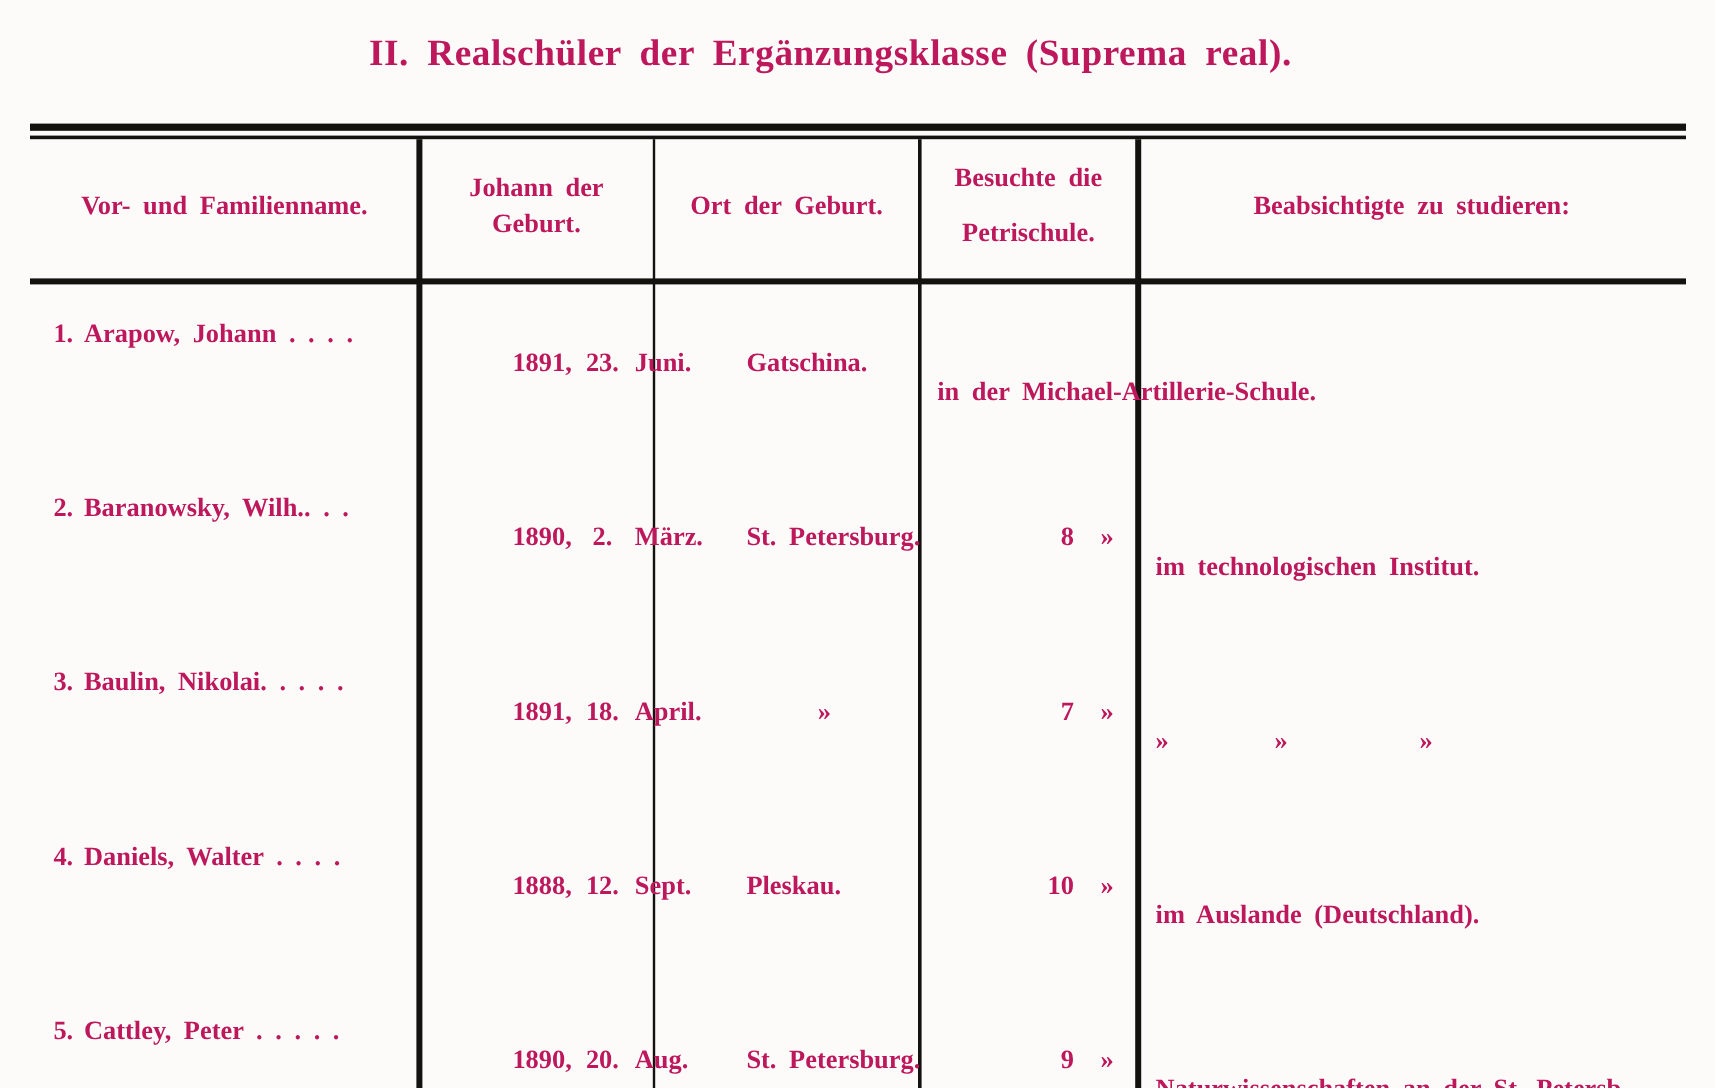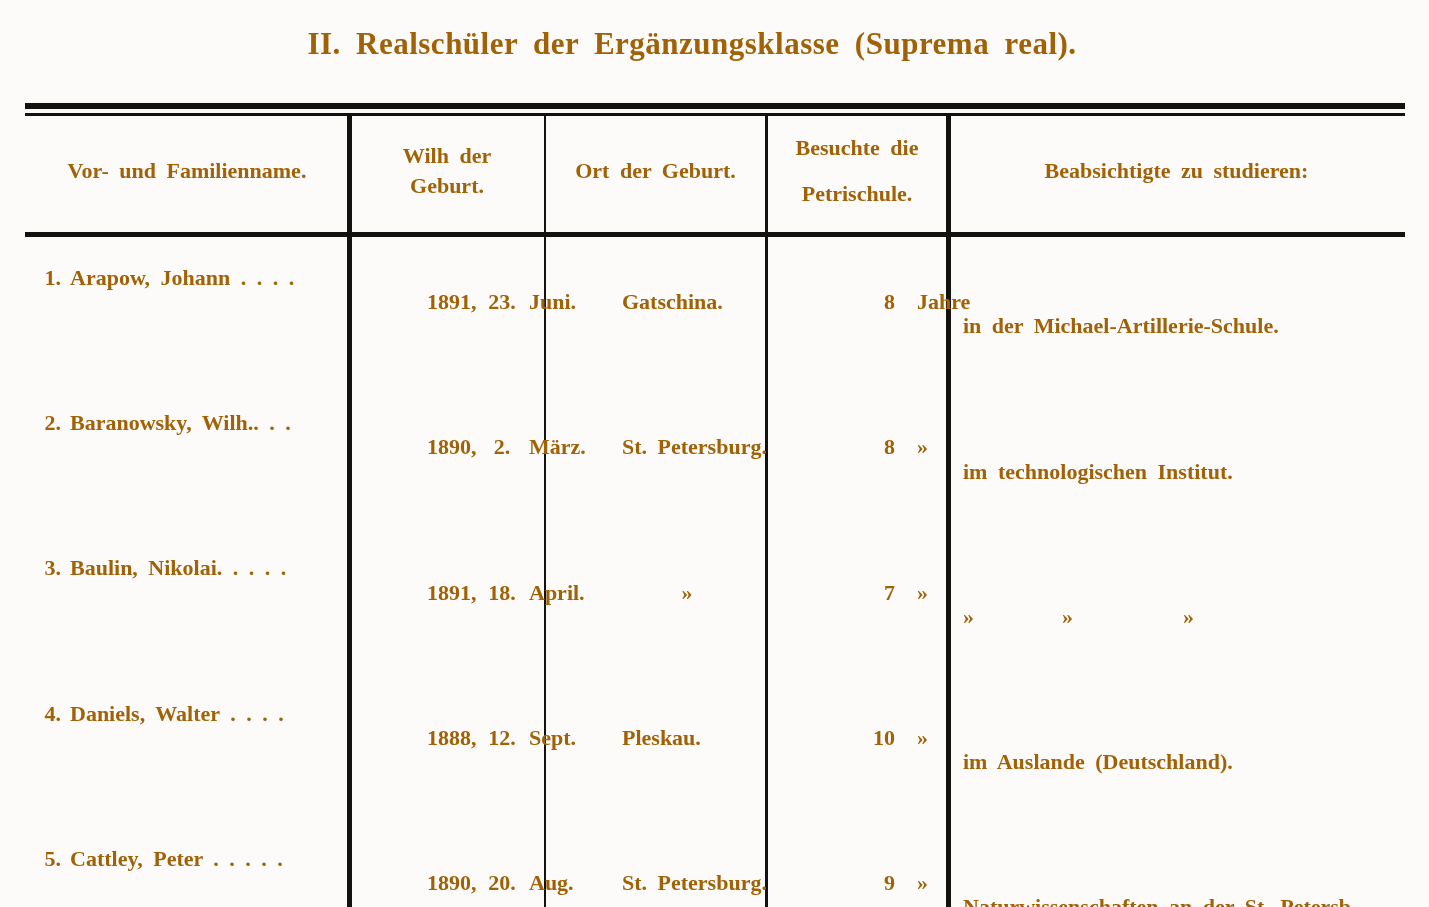--- a/index.html
+++ b/index.html
@@ -1,20 +1,20 @@
 <!DOCTYPE html>
 <html><head>
 <meta charset="utf-8">
 <style>
   html,body{margin:0;padding:0;}
   .page{
     position:relative;
     width:1429px;height:907px;
     background:#fcfbf9;
-    color:#a16207;
+    color:#be185d;
     font-family:"Liberation Serif","DejaVu Serif",serif;
     font-weight:bold;
     overflow:hidden;
   }
   .title{
     position:absolute;top:26px;left:0;width:1384px;
     text-align:center;
     font-size:31px;
     letter-spacing:0.5px;
     word-spacing:7px;
@@ -83,21 +83,21 @@
     <div class="vline vline-1"></div>
     <div class="vline vline-2"></div>
     <div class="vline vline-3"></div>
     <div class="vline vline-4"></div>
 
     <div class="header-row">
       <div class="hcell hc1">
         <span>Vor- und Familienname.</span>
       </div>
       <div class="hcell hc2">
-        <span>Wilh der</span>
+        <span>Johann der</span>
         <span>Geburt.</span>
       </div>
       <div class="hcell hc3">
         <span>Ort der Geburt.</span>
       </div>
       <div class="hcell hc4">
         <span>Besuchte die</span>
         <span>Petrischule.</span>
       </div>
       <div class="hcell hc5">
@@ -112,23 +112,20 @@
     <div class="c c1">
       <span class="no">1.</span>
       <span class="nm">Arapow, Johann . . . .</span>
     </div>
     <div class="c c2">
       <span class="yr">1891,</span><span class="dy">23.</span><span class="mo">Juni.</span>
     </div>
     <div class="c c3">
       <span>Gatschina.</span>
     </div>
-    <div class="c c4">
-      <span class="num">8</span><span class="unit">Jahre</span>
-    </div>
     <div class="c c5">
       <div class="s1">in der Michael-Artillerie-Schule.</div>
       
     </div>
   </div>
 
   <div class="row">
     <div class="c c1">
       <span class="no">2.</span>
       <span class="nm">Baranowsky, Wilh.. . .</span>

